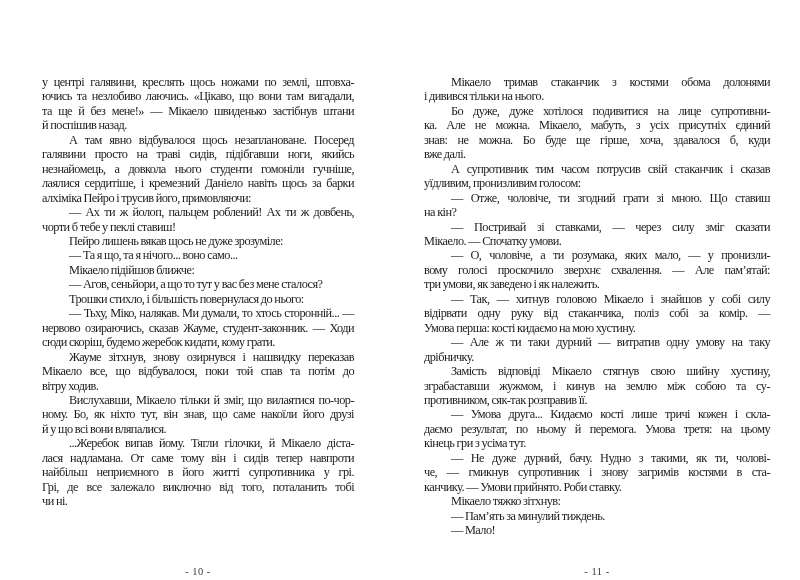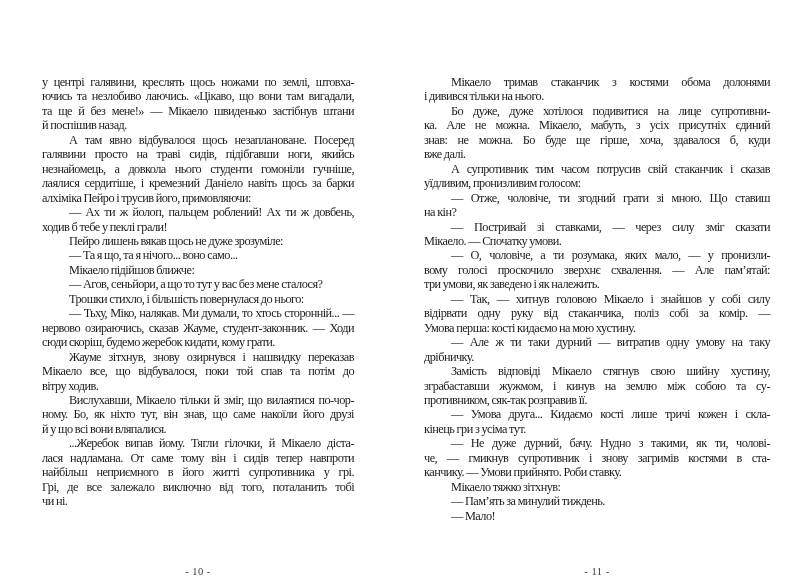--- a/index.html
+++ b/index.html
@@ -65,21 +65,21 @@
         <div class="line j">у центрі галявини, креслять щось ножами по землі, штовха-</div>
         <div class="line j">ючись та незлобиво лаючись. «Цікаво, що вони там вигадали,</div>
         <div class="line j">та ще й без мене!» — Мікаело швиденько застібнув штани</div>
         <div class="line">й поспішив назад.</div>
         <div class="line j ind">А там явно відбувалося щось незаплановане. Посеред</div>
         <div class="line j">галявини просто на траві сидів, підібгавши ноги, якийсь</div>
         <div class="line j">незнайомець, а довкола нього студенти гомоніли гучніше,</div>
         <div class="line j">лаялися сердитіше, і кремезний Даніело навіть щось за барки</div>
         <div class="line">алхіміка Пейро і трусив його, примовляючи:</div>
         <div class="line j ind">— Ах ти ж йолоп, пальцем роблений! Ах ти ж довбень,</div>
-        <div class="line">ходив б тебе у пеклі грали!</div>
+        <div class="line">чорти б тебе у пеклі ставиш!</div>
         <div class="line ind">Пейро лишень вякав щось не дуже зрозуміле:</div>
         <div class="line ind">— Та я що, та я нічого... воно само...</div>
         <div class="line ind">Мікаело підійшов ближче:</div>
         <div class="line ind">— Агов, сеньйори, а що то тут у вас без мене сталося?</div>
         <div class="line ind">Трошки стихло, і більшість повернулася до нього:</div>
         <div class="line j ind">— Тьху, Міко, налякав. Ми думали, то хтось сторонній... —</div>
         <div class="line j">нервово озираючись, сказав Жауме, студент-законник. — Ходи</div>
         <div class="line">сюди скоріш, будемо жеребок кидати, кому грати.</div>
         <div class="line j ind">Жауме зітхнув, знову озирнувся і нашвидку переказав</div>
         <div class="line j">Мікаело все, що відбувалося, поки той спав та потім до</div>
@@ -114,20 +114,21 @@
         <div class="line">три умови, як заведено і як належить.</div>
         <div class="line j ind">— Так, — хитнув головою Мікаело і знайшов у собі силу</div>
         <div class="line j">відірвати одну руку від стаканчика, поліз собі за комір. —</div>
         <div class="line">Умова перша: кості кидаємо на мою хустину.</div>
         <div class="line j ind">— Але ж ти таки дурний — витратив одну умову на таку</div>
         <div class="line">дрібничку.</div>
         <div class="line j ind">Замість відповіді Мікаело стягнув свою шийну хустину,</div>
         <div class="line j">зграбаставши жужмом, і кинув на землю між собою та су-</div>
         <div class="line">противником, сяк-так розправив її.</div>
         <div class="line j ind">— Умова друга... Кидаємо кості лише тричі кожен і скла-</div>
+        <div class="line j">даємо результат, по ньому й перемога. Умова третя: на цьому</div>
         <div class="line">кінець гри з усіма тут.</div>
         <div class="line j ind">— Не дуже дурний, бачу. Нудно з такими, як ти, чолові-</div>
         <div class="line j">че, — гмикнув супротивник і знову загримів костями в ста-</div>
         <div class="line">канчику. — Умови прийнято. Роби ставку.</div>
         <div class="line ind">Мікаело тяжко зітхнув:</div>
         <div class="line ind">— Пам’ять за минулий тиждень.</div>
         <div class="line ind">— Мало!</div>
       </div>
     <div class="pagenum">- 11 -</div>
   </section>

